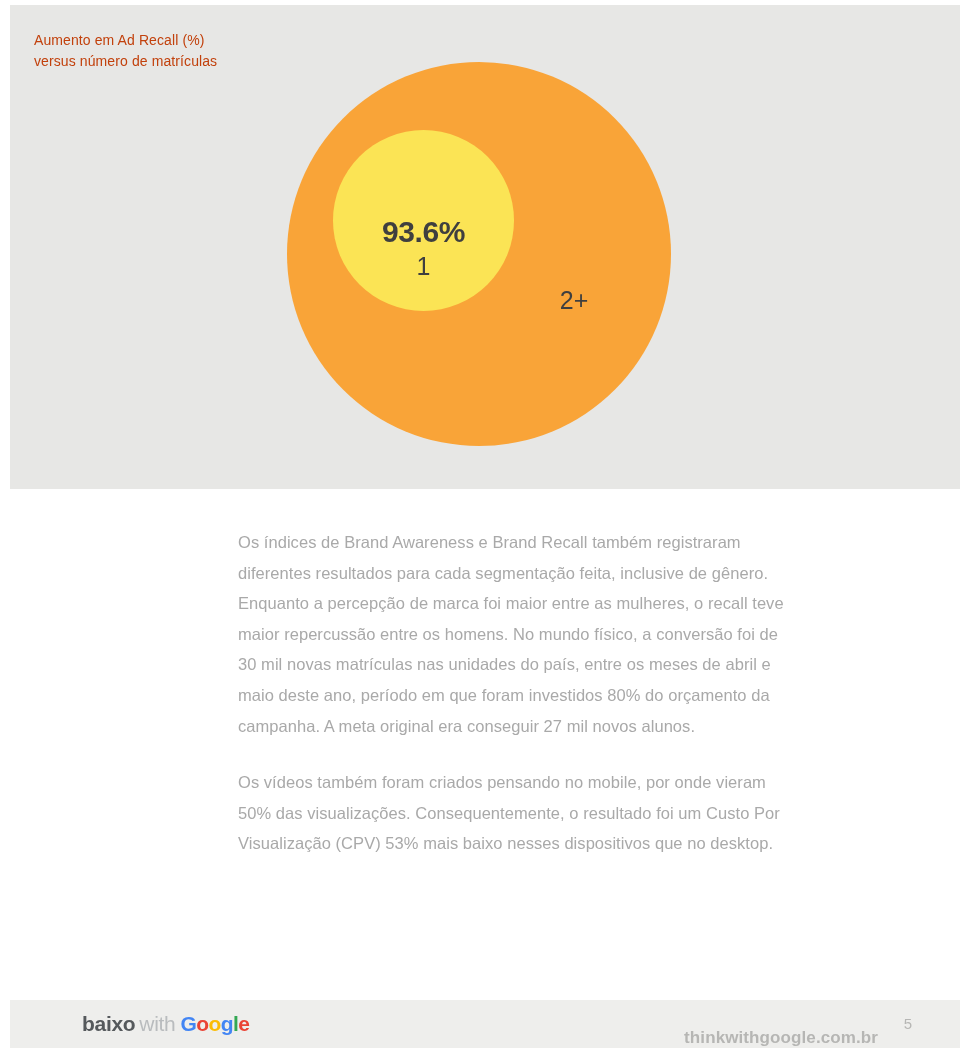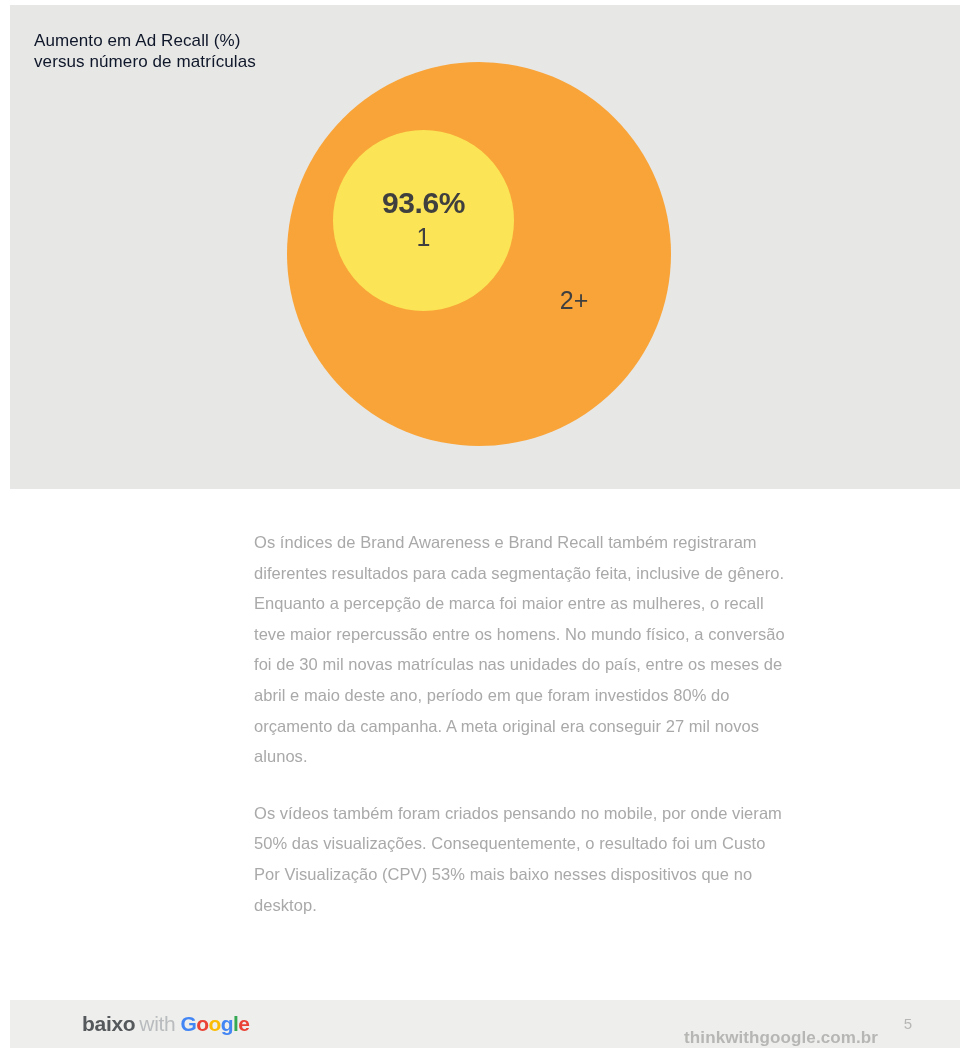--- a/index.html
+++ b/index.html
@@ -49,22 +49,22 @@
     left: 0; top: 0;
     width: 960px;
     height: 489px;
     background: #e7e7e5;
   }
 
   .chart-title {
     position: absolute;
     left: 34px;
     top: 30px;
-    color: #0f172a;
-    font-size: 17px;
+    color: #c2410c;
+    font-size: 14px;
     line-height: 21px;
     letter-spacing: 0.1px;
     white-space: pre-line;
     font-weight: 400;
   }
 
   .bubble-chart {
     position: absolute;
     left: 0; top: 0;
     width: 960px;
@@ -93,20 +93,21 @@
   .bubble-label {
     position: absolute;
     text-align: center;
     color: #3f3f3f;
     line-height: 1.18;
   }
   .bubble-label .pct {
     display: block;
     font-weight: 700;
     letter-spacing: -0.4px;
+    margin-top: 29px;
   }
   .bubble-label .cnt {
     display: block;
     font-weight: 400;
     letter-spacing: 0px;
   }
 
   .label-inner {
     left: 333px;
     top: 185px;
@@ -133,21 +134,21 @@
     background: #ffffff;
   }
 
   .copy {
     position: absolute;
     left: 238px;
     top: 38px;
     width: 552px;
   }
   .copy p {
-    margin: 0 0 26px 16px;
+    margin: 0 0 26px 0;
     color: #a9a9a9;
     font-size: 16.5px;
     line-height: 30.6px;
     font-weight: 400;
     letter-spacing: 0.05px;
   }
   .copy p:last-child { margin-bottom: 0; }
 
   
   .footer {

